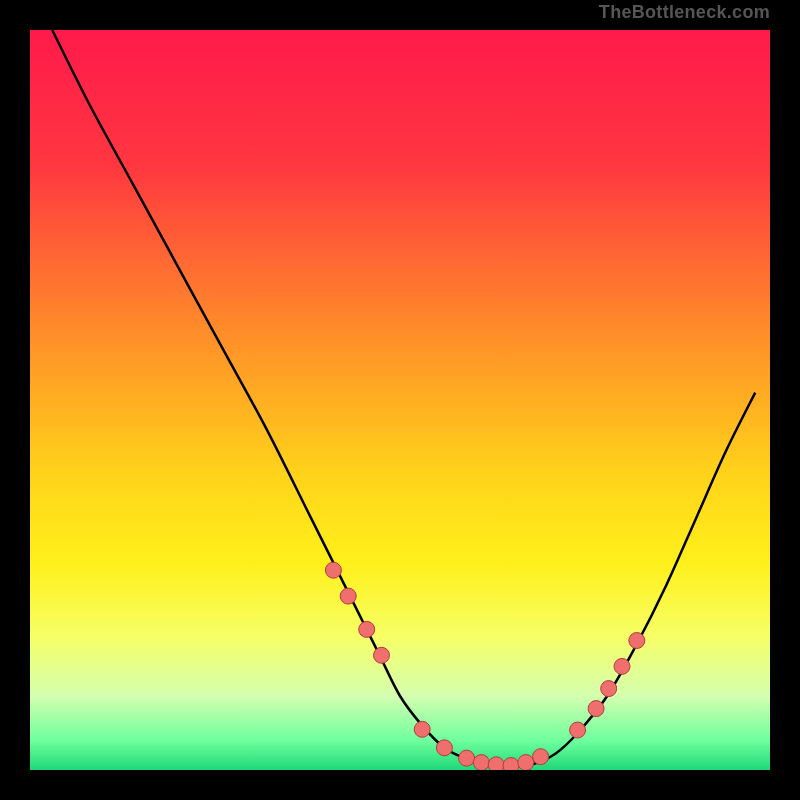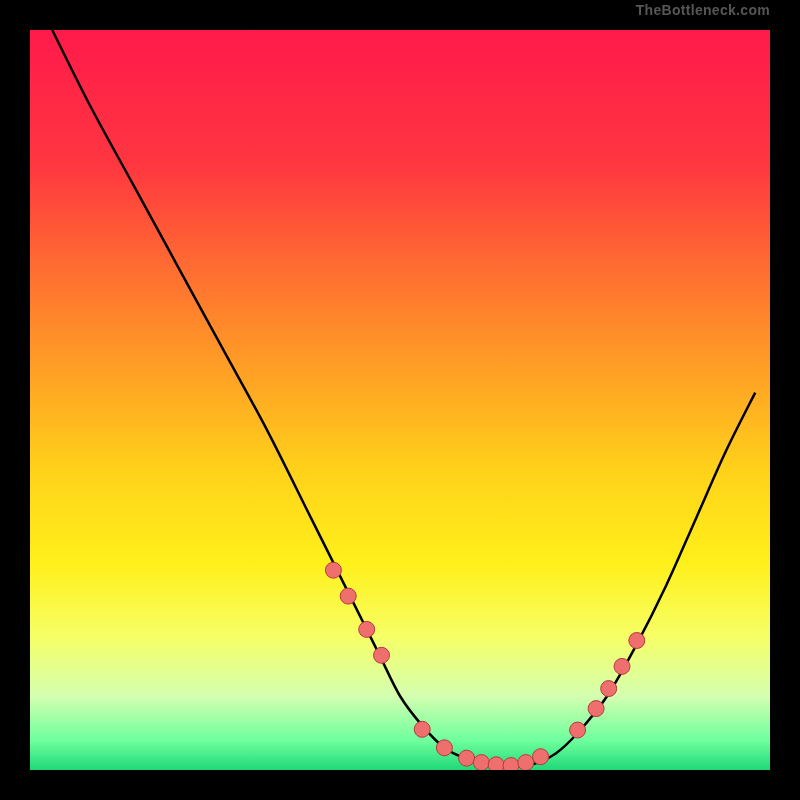--- a/index.html
+++ b/index.html
@@ -16,21 +16,21 @@
     top: 30px;
     width: 740px;
     height: 740px;
     background: #000;
   }
   .watermark {
     position: absolute;
     top: 2px;
     right: 30px;
     font-family: Arial, Helvetica, sans-serif;
-    font-size: 14px;
+    font-size: 18px;
     font-weight: 600;
     color: #565656;
     letter-spacing: 0.3px;
     z-index: 10;
   }
   svg {
     display: block;
   }
 </style>
 </head>

